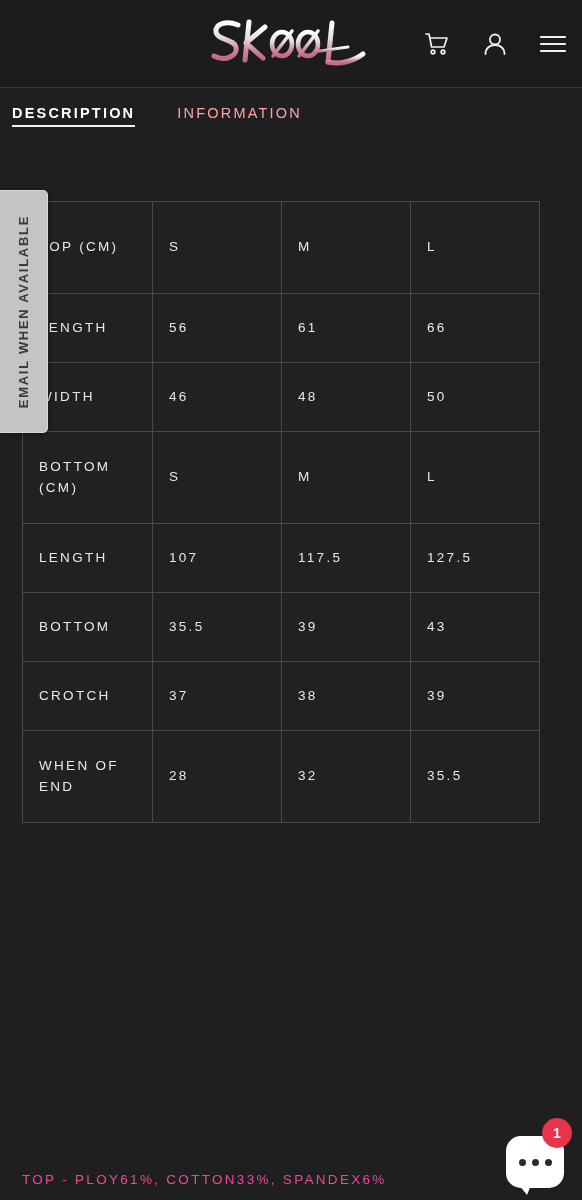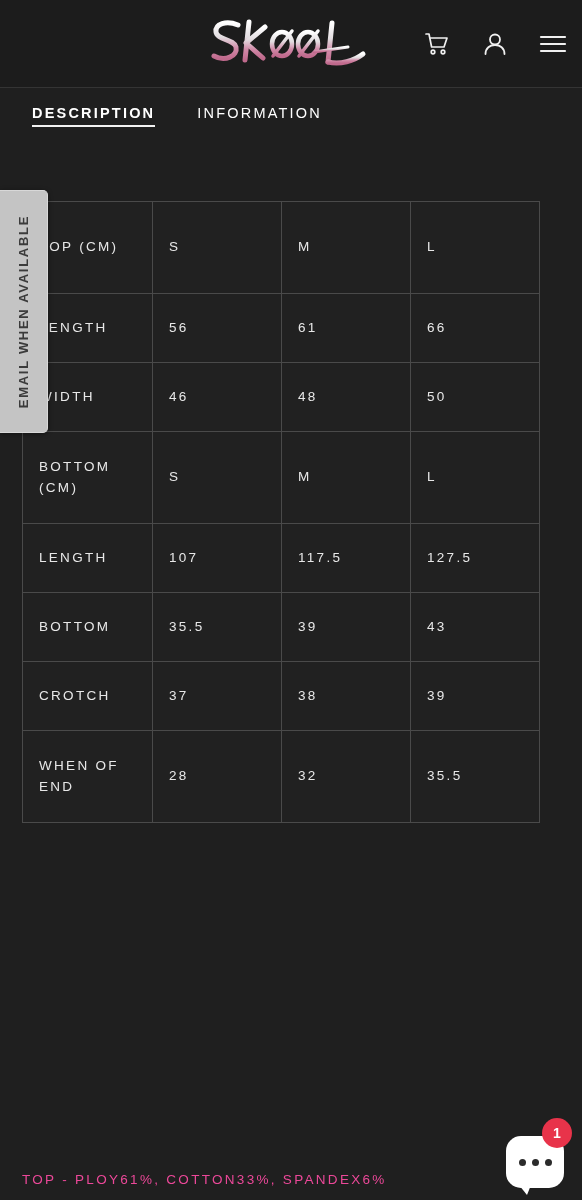--- a/index.html
+++ b/index.html
@@ -56,30 +56,30 @@
     width: 30px; height: 30px;
     display: flex; align-items: center; justify-content: center;
     cursor: pointer;
   }
   .hicon svg { display: block; }
 
   
   .tabs-bar {
     position: relative;
     height: 56px;
-    padding-left: 32px;
+    padding-left: 12px;
     display: flex;
     align-items: center;
     gap: 42px;
     background: #1f1f1f;
   }
   .tab {
     font-size: 14.5px;
     letter-spacing: 2.2px;
-    color: #ffffff;
+    color: #fca5a5;
     font-weight: 400;
     padding-bottom: 6px;
     cursor: pointer;
     position: relative;
     white-space: nowrap;
   }
   .tab.active {
     color: #ffffff;
     font-weight: 700;
   }

